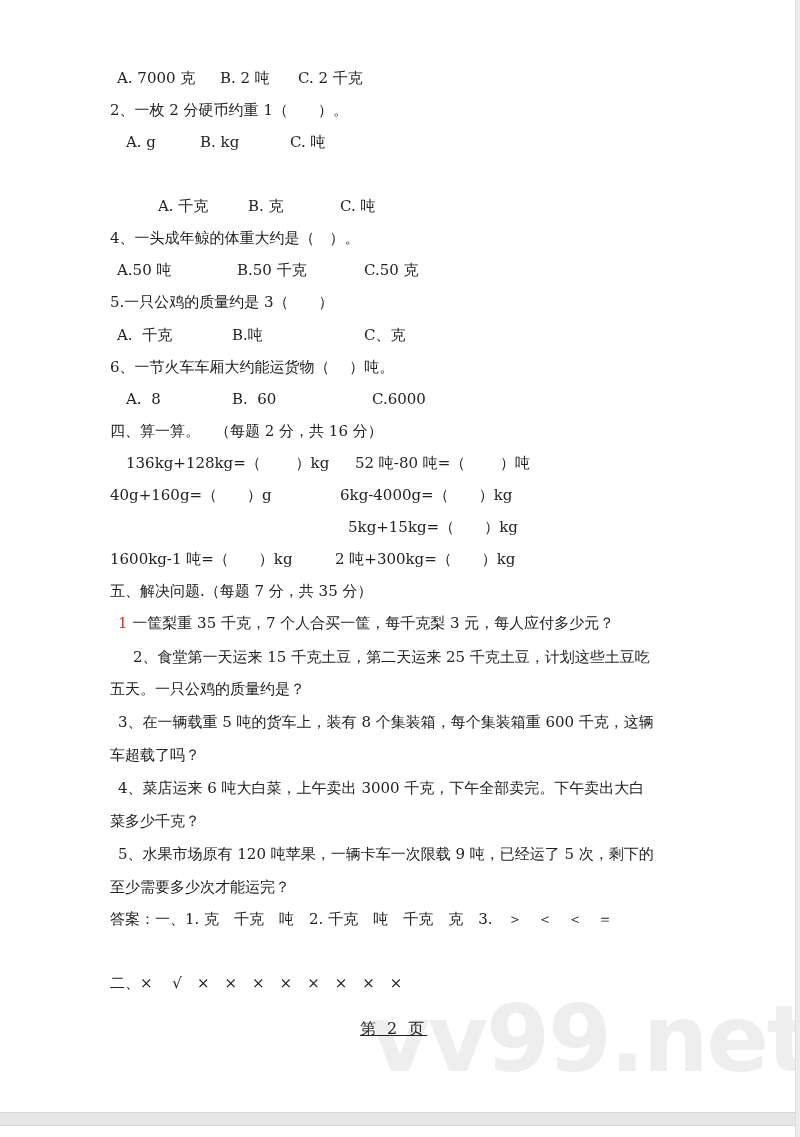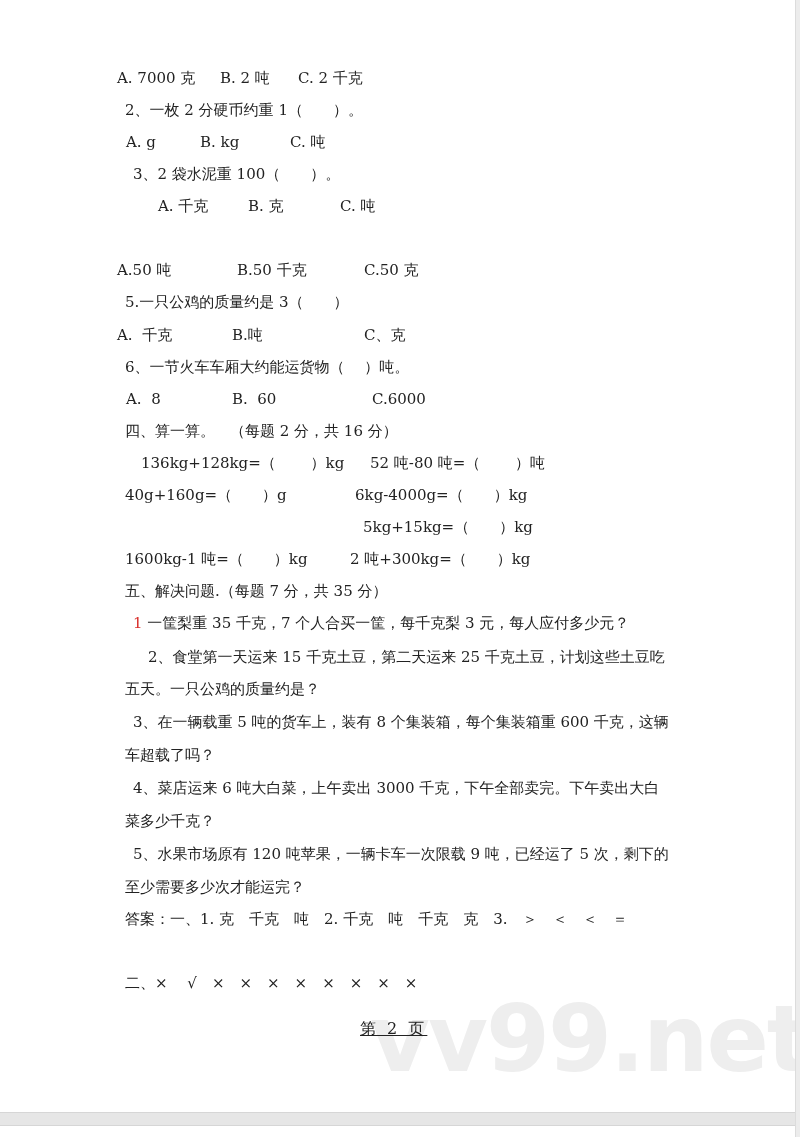--- a/index.html
+++ b/index.html
@@ -3,21 +3,21 @@
 <meta charset="utf-8">
 <style>
   html, body { margin: 0; padding: 0; }
   body {
     width: 800px; height: 1137px; background: #ffffff; position: relative; overflow: hidden;
     font-family: "DejaVu Serif", "Liberation Serif", serif; color: #222;
   }
   .page { position: absolute; left: 0; top: 0; width: 796px; height: 1098px; background: #fff; }
   .right-edge { position: absolute; right: 0; top: 0; width: 4px; height: 1137px; background: #ececec; border-left: 1px solid #dcdcdc; }
   .bottom-bar { position: absolute; left: 0; top: 1112px; width: 800px; height: 12px; background: #e6e6e6; border-top: 1px solid #d6d6d6; border-bottom: 1px solid #d6d6d6; }
-  .line { position: absolute; font-size: 15px; white-space: pre; line-height: 20px; margin-left: 15px; }
+  .line { position: absolute; font-size: 15px; white-space: pre; line-height: 20px; }
   .opt { position: absolute; font-size: 15px; white-space: pre; line-height: 20px; }
   .red { color: #d9302c; }
   .footer { position: absolute; left: 360px; top: 1003px; font-size: 16px; letter-spacing: 3px; text-decoration: underline; }
   .watermark {
     position: absolute; left: 370px; top: 990px; font-family: "DejaVu Sans", sans-serif; font-weight: bold;
     font-size: 92px; color: #eeeeee; letter-spacing: -2px; line-height: 100px; z-index: 0; pointer-events: none;
   }
   .content { position: absolute; left: 0; top: 16px; width: 100%; height: 100%; z-index: 1; text-align: center; }
 </style>
 </head>
@@ -30,25 +30,25 @@
 
   <span class="opt" style="left:117px;top:52px">A. 7000 克</span>
   <span class="opt" style="left:220px;top:52px">B. 2 吨</span>
   <span class="opt" style="left:298px;top:52px">C. 2 千克</span>
 
   <span class="line" style="left:110px;top:84px">2、一枚 2 分硬币约重 1（　　）。</span>
   <span class="opt" style="left:126px;top:116px">A. g</span>
   <span class="opt" style="left:200px;top:116px">B. kg</span>
   <span class="opt" style="left:290px;top:116px">C. 吨</span>
 
-  <span class="line" style="left:118px;top:148px">3、2 袋水泥重 100（　　）。</span>
   <span class="opt" style="left:158px;top:180px">A. 千克</span>
   <span class="opt" style="left:248px;top:180px">B. 克</span>
   <span class="opt" style="left:340px;top:180px">C. 吨</span>
 
+  <span class="line" style="left:110px;top:212px">4、一头成年鲸的体重大约是（　）。</span>
   <span class="opt" style="left:117px;top:244px">A.50 吨</span>
   <span class="opt" style="left:237px;top:244px">B.50 千克</span>
   <span class="opt" style="left:364px;top:244px">C.50 克</span>
 
   <span class="line" style="left:110px;top:276px">5.一只公鸡的质量约是 3（　　）</span>
   <span class="opt" style="left:117px;top:309px">A.  千克</span>
   <span class="opt" style="left:232px;top:309px">B.吨</span>
   <span class="opt" style="left:364px;top:309px">C、克</span>
 
   <span class="line" style="left:110px;top:341px">6、一节火车车厢大约能运货物（　 ）吨。</span>

